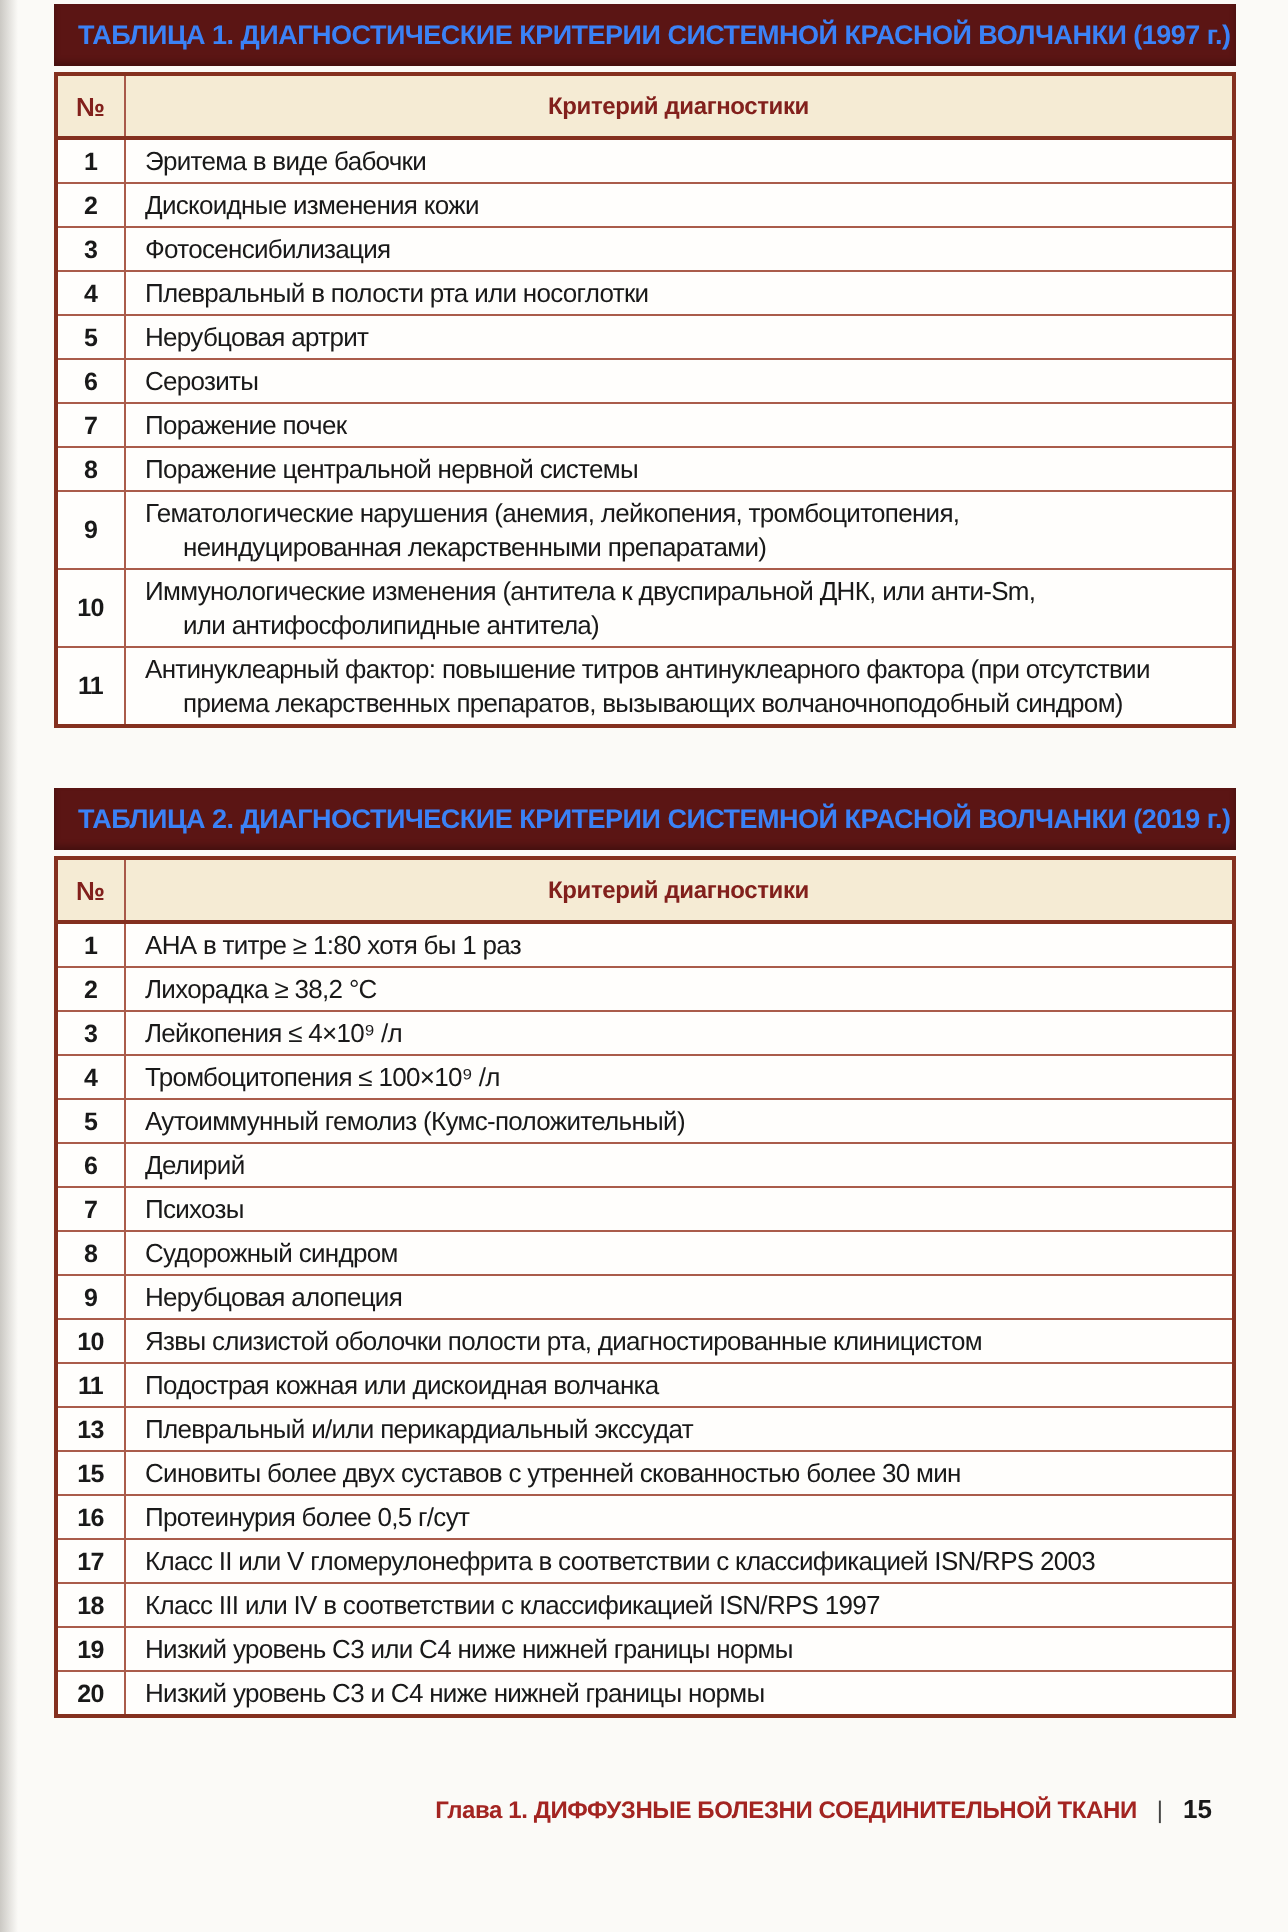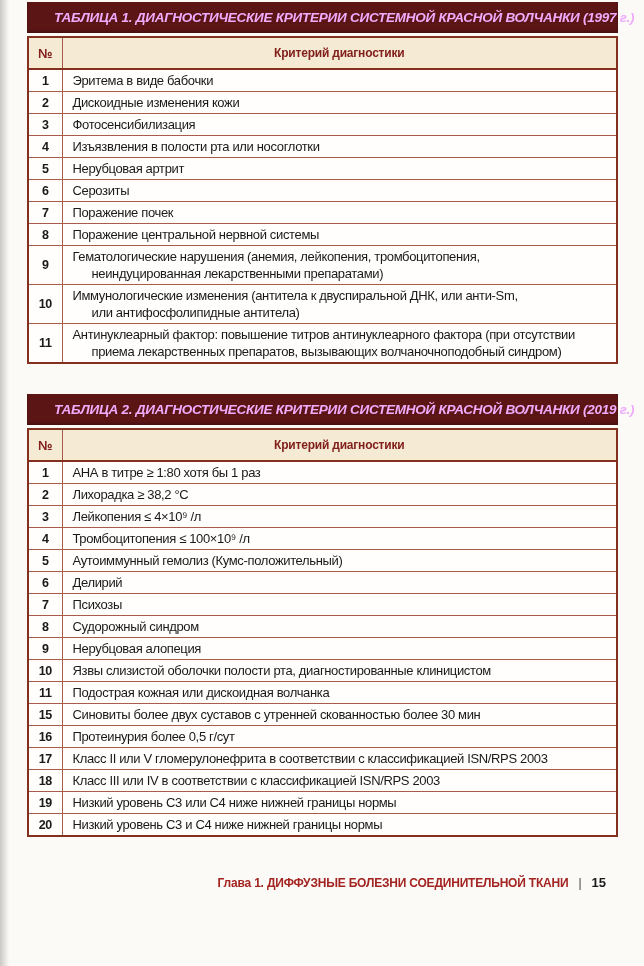--- a/index.html
+++ b/index.html
@@ -16,31 +16,30 @@
     padding: 2px 26px 0 27px;
   }
   .edge-shade {
     position: absolute; left: 0; top: 0; bottom: 0; width: 9px;
     background: linear-gradient(to right, rgba(125,120,112,0.38), rgba(125,120,112,0));
     pointer-events: none;
   }
   .table-block { margin-bottom: 30px; }
   .title-band {
     background: #5b1514;
-    color: #f0abfc;
+    color: #3b82f6;
     font-weight: bold;
     font-size: 13.5px;
     letter-spacing: -0.25px;
     height: 31px;
     line-height: 31px;
-    padding-left: 27px;
+    padding-left: 12px;
     margin-bottom: 3px;
     white-space: nowrap;
     box-shadow: inset 0 -2px 3px rgba(0,0,0,0.25);
-    font-style: italic;
   }
   table {
     border-collapse: collapse;
     width: 100%;
     table-layout: fixed;
     background: #fffefc;
     border: 2px solid #84301f;
   }
   col.c-num { width: 34px; }
   th {
@@ -124,21 +123,21 @@
           <tr>
             <td class="num">2</td>
             <td class="crit">Дискоидные изменения кожи</td>
           </tr>
           <tr>
             <td class="num">3</td>
             <td class="crit">Фотосенсибилизация</td>
           </tr>
           <tr>
             <td class="num">4</td>
-            <td class="crit">Изъязвления в полости рта или носоглотки</td>
+            <td class="crit">Плевральный в полости рта или носоглотки</td>
           </tr>
           <tr>
             <td class="num">5</td>
             <td class="crit">Нерубцовая артрит</td>
           </tr>
           <tr>
             <td class="num">6</td>
             <td class="crit">Серозиты</td>
           </tr>
           <tr>
@@ -220,34 +219,38 @@
           </tr>
           <tr>
             <td class="num">10</td>
             <td class="crit">Язвы слизистой оболочки полости рта, диагностированные клиницистом</td>
           </tr>
           <tr>
             <td class="num">11</td>
             <td class="crit">Подострая кожная или дискоидная волчанка</td>
           </tr>
           <tr>
+            <td class="num">13</td>
+            <td class="crit">Плевральный и/или перикардиальный экссудат</td>
+          </tr>
+          <tr>
             <td class="num">15</td>
             <td class="crit">Синовиты более двух суставов с утренней скованностью более 30 мин</td>
           </tr>
           <tr>
             <td class="num">16</td>
             <td class="crit">Протеинурия более 0,5 г/сут</td>
           </tr>
           <tr>
             <td class="num">17</td>
             <td class="crit">Класс II или V гломерулонефрита в соответствии с классификацией ISN/RPS 2003</td>
           </tr>
           <tr>
             <td class="num">18</td>
-            <td class="crit">Класс III или IV в соответствии с классификацией ISN/RPS 2003</td>
+            <td class="crit">Класс III или IV в соответствии с классификацией ISN/RPS 1997</td>
           </tr>
           <tr>
             <td class="num">19</td>
             <td class="crit">Низкий уровень С3 или С4 ниже нижней границы нормы</td>
           </tr>
           <tr>
             <td class="num">20</td>
             <td class="crit">Низкий уровень С3 и С4 ниже нижней границы нормы</td>
           </tr>
         </tbody>

